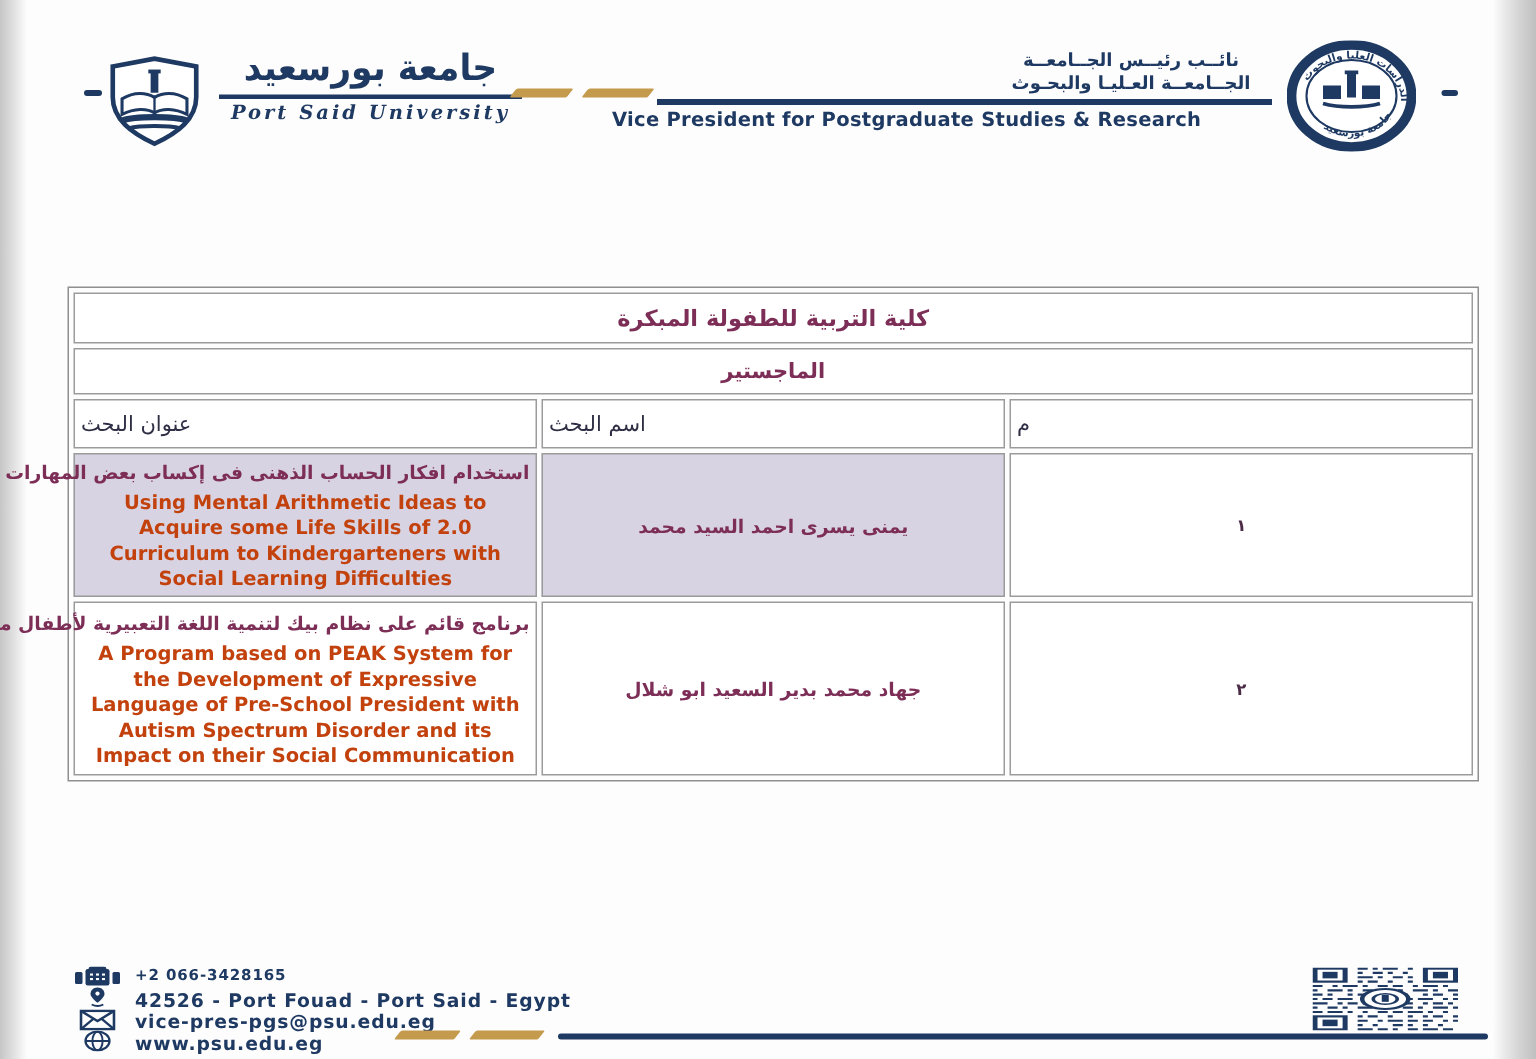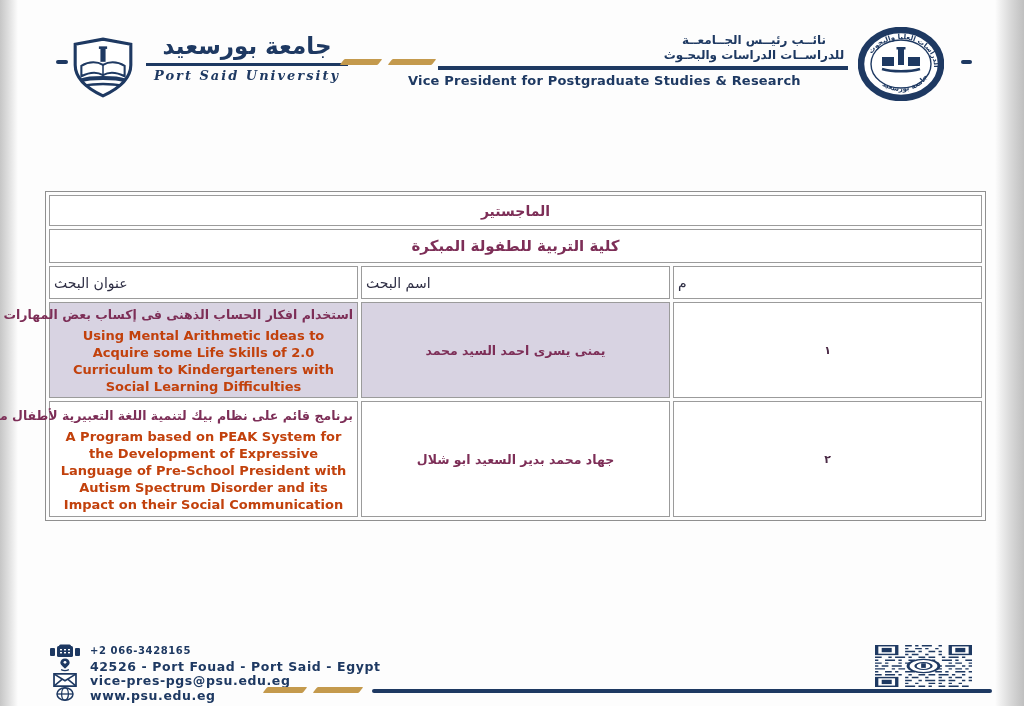--- a/index.html
+++ b/index.html
@@ -75,21 +75,21 @@
 
     <div class="uni-ar">جامعة بورسعيد</div>
     <div class="hdr-line-left"></div>
     <div class="uni-en">Port Said University</div>
 
     <div class="gdash" style="left:342px;top:59px;width:38px;"></div>
     <div class="gdash" style="left:390px;top:59px;width:44px;"></div>
 
     <div class="office-ar">
       <div>نائــب رئيــس الجــامعــة</div>
-      <div>للدراســات الدراسات والبحـوث</div>
+      <div>الجــامعــة العـليـا والبحـوث</div>
     </div>
     <div class="hdr-line-right"></div>
     <div class="office-en">Vice President for Postgraduate Studies &amp; Research</div>
 
     <svg class="seal" viewBox="0 0 86 74">
       <defs>
         <path id="arcTop" d="M10 40 A33 28 0 0 1 76 40"></path>
         <path id="arcBot" d="M14 40 A29 24 0 0 0 72 40"></path>
       </defs>
       <ellipse cx="43" cy="37" rx="40" ry="34" fill="#ffffff" stroke="#1e3962" stroke-width="6.5"></ellipse>
@@ -106,24 +106,24 @@
       <rect x="50" y="30" width="12" height="9" fill="#1e3962"></rect>
       <path d="M24 42 C34 45 52 45 62 42" fill="none" stroke="#1e3962" stroke-width="2.5"></path>
     </svg>
     <div class="hdr-dash" style="left:961px;top:60px;width:11px;"></div>
   </div>
 
   <div class="tblwrap">
     <table class="doc">
       <tbody>
           <tr>
+        <td class="faculty" colspan="3">كلية التربية للطفولة المبكرة</td>
+      </tr>
+      <tr>
         <td class="degree" colspan="3">الماجستير</td>
-      </tr>
-      <tr>
-        <td class="faculty" colspan="3">كلية التربية للطفولة المبكرة</td>
       </tr>
       <tr class="cols">
         <td class="c-num">م</td>
         <td class="c-student">اسم البحث</td>
         <td class="c-title">عنوان البحث</td>
       </tr>
       <tr class="r1 hl">
         <td class="cell-num">١</td>
         <td class="cell-student">يمنى يسرى احمد السيد محمد</td>
         <td class="cell-title">

